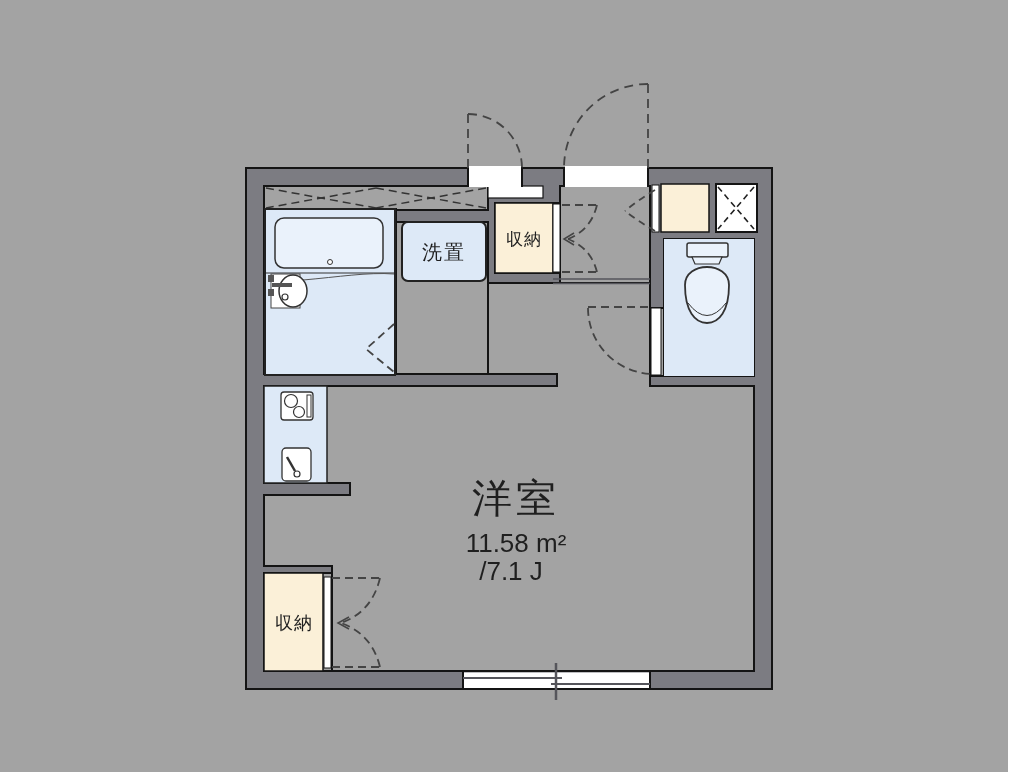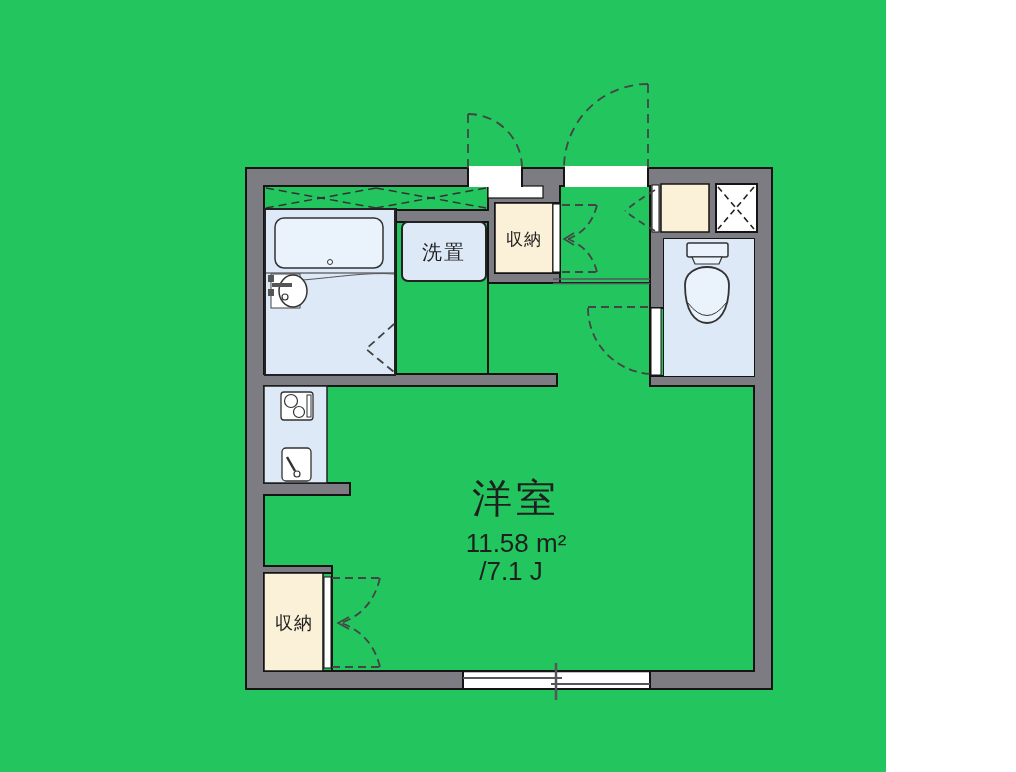--- a/index.html
+++ b/index.html
@@ -1,16 +1,16 @@
 <!DOCTYPE html>
 <html><head>
 <meta charset="utf-8">
 <style>
   html,body{margin:0;padding:0;background:#ffffff;}
-  .canvas{position:relative;width:886px;height:772px;background:#22c55e;overflow:hidden;
+  .canvas{position:relative;width:1008px;height:772px;background:#a3a3a3;overflow:hidden;
           font-family:"Liberation Sans", sans-serif;}
   svg{position:absolute;left:0;top:0;}
   text{font-family:"Liberation Sans", sans-serif;fill:#1f1f1f;}
   .room-title{font-size:40px;letter-spacing:4px;}
   .room-area{font-size:26px;}
   .lbl-storage{font-size:18px;letter-spacing:1px;}
   .lbl-storage-sm{font-size:17px;letter-spacing:1px;}
   .lbl-laundry{font-size:20px;letter-spacing:2px;}
 </style>
 </head>

